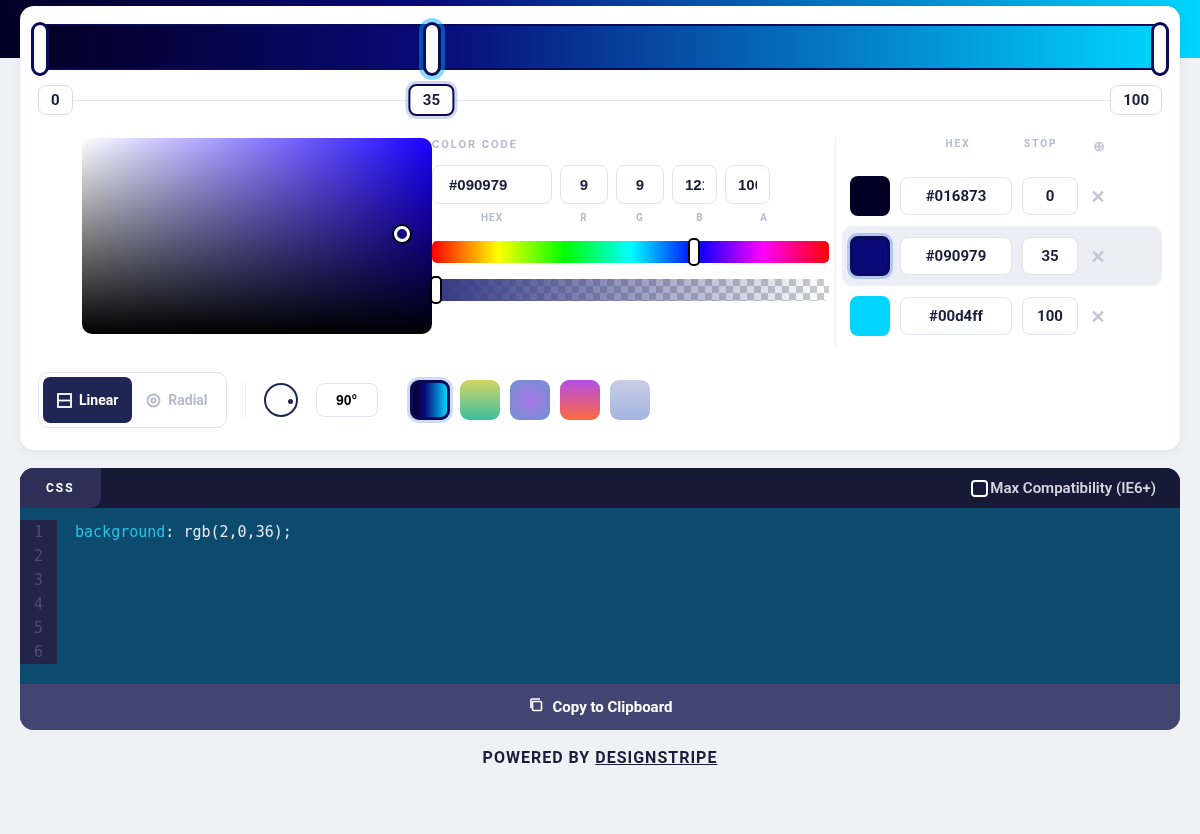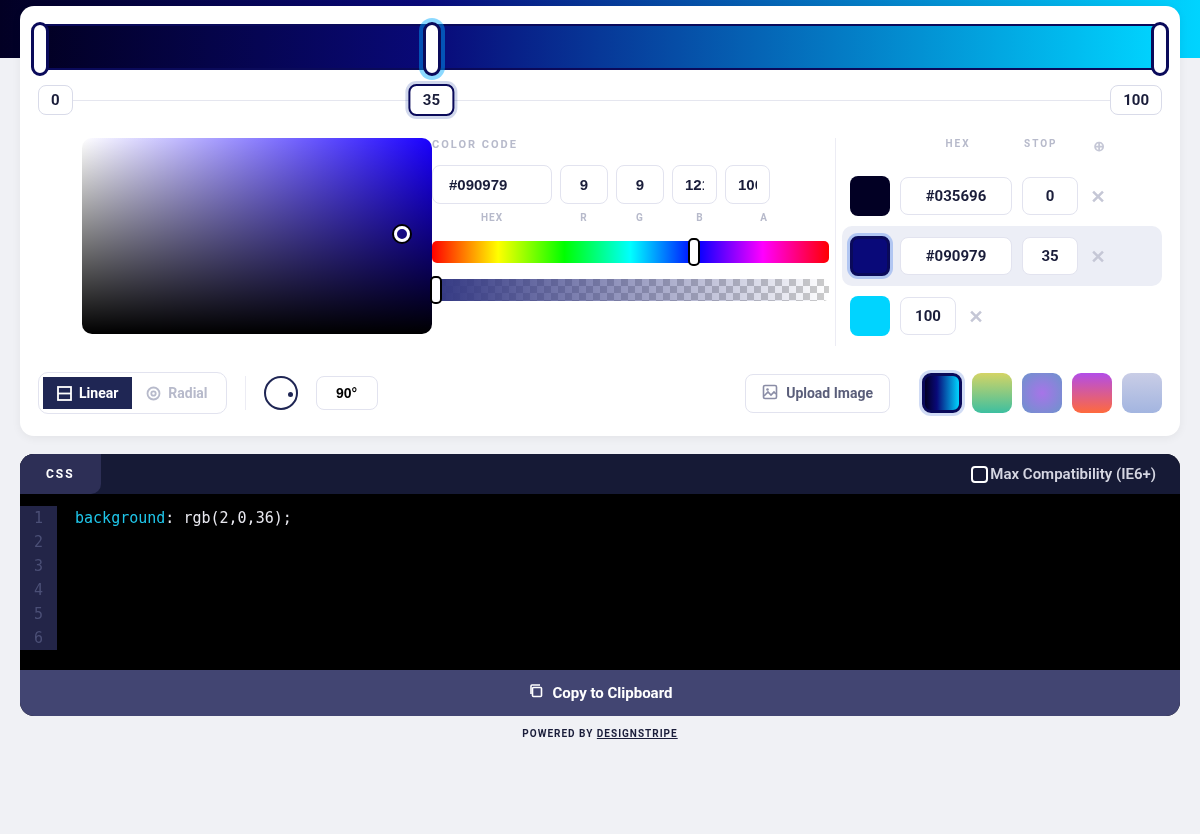--- a/index.html
+++ b/index.html
@@ -44,43 +44,43 @@
 .stops-header .add { width: 20px; text-align: center; font-size: 14px; color: #c5c7d6; cursor: pointer; }
 .stop-item { display: flex; align-items: center; gap: 10px; padding: 10px 8px; border-radius: 10px; }
 .stop-item.active { background: #eceef6; }
 .swatch { width: 40px; height: 40px; border-radius: 8px; }
 .swatch.outline { border: 3px solid #0a0a5a; box-shadow: 0 0 0 3px rgba(0,80,230,0.25); }
 .stop-hex { width: 112px; border: 1.5px solid #e2e3ef; border-radius: 8px; padding: 9px 0; font-size: 15px; font-weight: 700; text-align: center; background: #fff; }
 .stop-val { width: 56px; border: 1.5px solid #e2e3ef; border-radius: 8px; padding: 9px 0; font-size: 15px; font-weight: 700; text-align: center; background: #fff; }
 .del-x { width: 20px; color: #c5c7d6; font-size: 18px; font-weight: 700; cursor: pointer; text-align: center; }
 .bottom-row { display: flex; align-items: center; margin-top: 26px; gap: 18px; }
 .type-group { display: flex; background: #fff; border: 1.5px solid #e2e3ef; border-radius: 10px; padding: 4px; }
-.type-btn { display: flex; align-items: center; gap: 7px; padding: 8px 14px; border-radius: 0; font-weight: 700; font-size: 14px; cursor: pointer; color: #b7bacb; }
+.type-btn { display: flex; align-items: center; gap: 7px; padding: 15px 14px; border-radius: 7px; font-weight: 700; font-size: 14px; cursor: pointer; color: #b7bacb; }
 .type-btn.active { background: #1f2654; color: #fff; }
 .type-icon { width: 15px; height: 15px; display: inline-flex; align-items: center; justify-content: center; }
 .vsep2 { width: 1px; height: 34px; background: #ececf4; }
 .angle-dial { width: 34px; height: 34px; border: 2px solid #1f2654; border-radius: 50%; position: relative; }
 .angle-dot { position: absolute; width: 5px; height: 5px; background: #1f2654; border-radius: 50%; top: 14px; right: 3px; }
 .angle-inp { width: 62px; border: 1.5px solid #e2e3ef; border-radius: 8px; padding: 8px 0; font-weight: 700; font-size: 14px; text-align: center; }
 .upload-btn { margin-left: auto; display: flex; align-items: center; gap: 8px; border: 1.5px solid #e2e3ef; border-radius: 8px; padding: 9px 16px; font-weight: 700; font-size: 14px; color: #5a5e7a; cursor: pointer; background: #fff; }
 .presets { display: flex; gap: 10px; margin-left: 14px; }
 .preset { width: 40px; height: 40px; border-radius: 9px; cursor: pointer; }
 .preset.sel { border: 3px solid #0a0a5a; box-shadow: 0 0 0 3px rgba(0,60,200,0.18); }
-.code-card { background: #000000; border-radius: 14px; margin: 18px 20px 2px 20px; overflow: hidden; color: #fff; }
+.code-card { background: #0c4a6e; border-radius: 14px; margin: 18px 20px 8px 20px; overflow: hidden; color: #fff; }
 .code-tabs { display: flex; align-items: center; background: #161a36; padding: 0 20px 0 0; }
 .code-tab { padding: 13px 26px; font-size: 12px; font-weight: 700; letter-spacing: 2px; background: #2d2f56; border-bottom-right-radius: 10px; }
 .compat { margin-left: auto; display: flex; align-items: center; gap: 2px; color: #d5d6e2; font-weight: 600; font-size: 15px; cursor: pointer; padding: 11px 4px; }
 .chk { width: 17px; height: 17px; border: 2px solid #fff; border-radius: 4px; }
 .code-body { display: flex; padding: 12px 0 20px 0; min-height: 150px; font-family: "SFMono-Regular", Consolas, monospace; font-size: 15px; }
 .gutter { color: #4b4f76; padding: 0 14px; text-align: right; line-height: 24px; background: #232548; }
 .code-lines { padding: 0 18px; line-height: 24px; white-space: pre; }
 .tok-prop { color: #1fc6ea; }
 .tok-txt { color: #e8e8ef; }
 .copy-bar { background: #424572; text-align: center; padding: 13px 0; font-weight: 700; font-size: 15px; color: #fff; cursor: pointer; display: flex; align-items: center; justify-content: center; gap: 9px; }
-.footer { text-align: center; padding: 10px 0 14px 0; font-size: 10px; letter-spacing: 1px; font-weight: 700; color: #1a1d3a; }
+.footer { text-align: center; padding: 10px 0 14px 0; font-size: 16px; letter-spacing: 1px; font-weight: 700; color: #1a1d3a; }
 .footer a { text-decoration: underline; color: #1a1d3a; }
 </style>
 </head>
 <body>
 
 <div class="topbar"></div>
 
 <div class="main-card">
 
   <div class="gradient-bar-wrap">
@@ -131,34 +131,35 @@
 
     <div class="stops-panel">
       <div class="stops-header">
         <span class="hx">HEX</span>
         <span class="st">STOP</span>
         <span class="add">⊕</span>
       </div>
 
       <div class="stop-item">
         <div class="swatch" style="background:#020024"></div>
-        <div class="stop-hex">#035696</div>
+        <div class="stop-hex">#016873</div>
         <div class="stop-val">0</div>
         <div class="del-x">✕</div>
       </div>
 
       <div class="stop-item active">
         <div class="swatch outline" style="background:#090979"></div>
         <div class="stop-hex">#090979</div>
         <div class="stop-val">35</div>
         <div class="del-x">✕</div>
       </div>
 
       <div class="stop-item">
         <div class="swatch" style="background:#00d4ff"></div>
+        <div class="stop-hex">#00d4ff</div>
         <div class="stop-val">100</div>
         <div class="del-x">✕</div>
       </div>
     </div>
   </div>
 
   <div class="bottom-row">
     <div class="type-group">
       <div class="type-btn active">
         <span class="type-icon">
@@ -180,28 +181,20 @@
       </div>
     </div>
 
     <div class="vsep2"></div>
 
     <div class="angle-dial">
       <div class="angle-dot"></div>
     </div>
     <input class="angle-inp" value="90°" style="">
 
-    <div class="upload-btn">
-      <span><svg width="16" height="16" viewBox="0 0 16 16">
-            <rect x="1.5" y="1.5" width="13" height="13" rx="1.5" fill="none" stroke="#8a8da6" stroke-width="1.6"></rect>
-            <circle cx="5.5" cy="5.5" r="1.3" fill="#8a8da6"></circle>
-            <path d="M2 12 L6 8 L9 11 L12 8 L14 10" fill="none" stroke="#8a8da6" stroke-width="1.6"></path>
-          </svg></span>
-      <span>Upload Image</span>
-    </div>
 
     <div class="presets">
       <div class="preset sel" style="background:linear-gradient(90deg,#020024,#090979 35%,#00d4ff)"></div>
       <div class="preset" style="background:linear-gradient(180deg,#d4d465,#3dbfa0)"></div>
       <div class="preset" style="background:radial-gradient(circle,#a774e8,#6c94cc)"></div>
       <div class="preset" style="background:linear-gradient(180deg,#b24de8,#ff6a3d)"></div>
       <div class="preset" style="background:linear-gradient(180deg,#c9cde6,#a3b5e0)"></div>
     </div>
   </div>
 </div>

